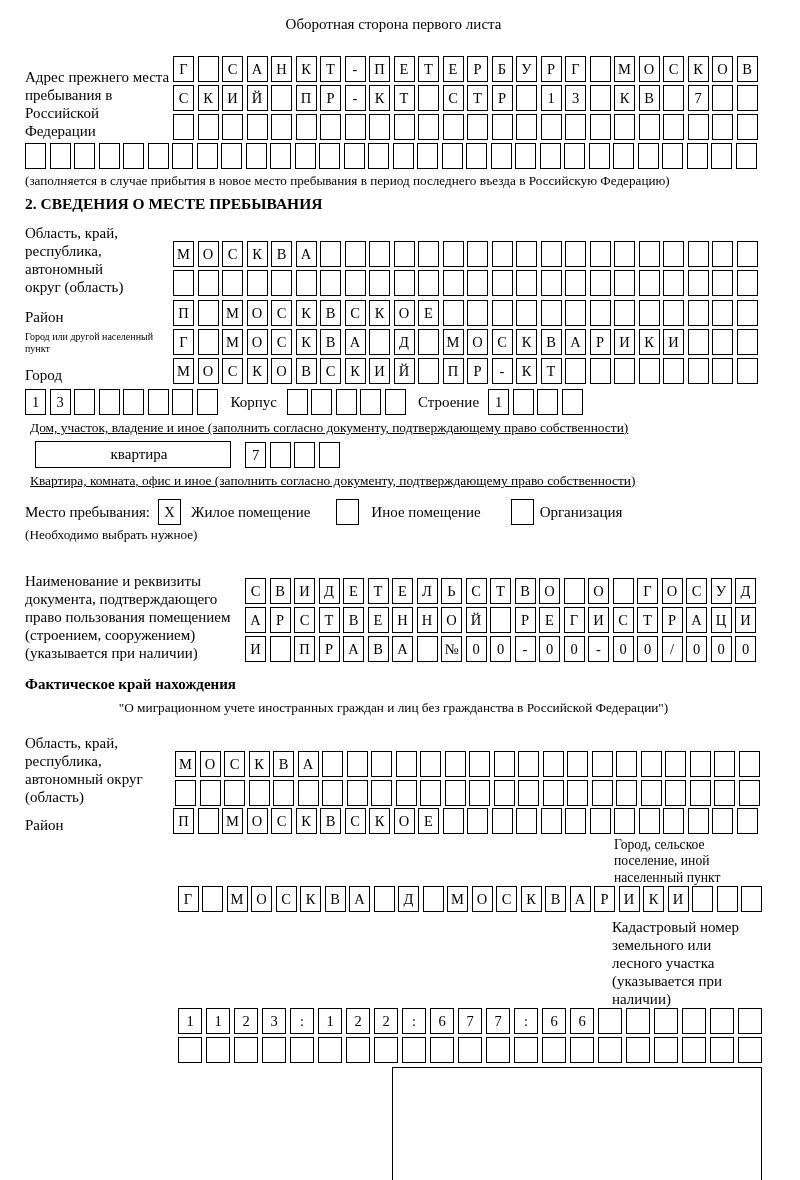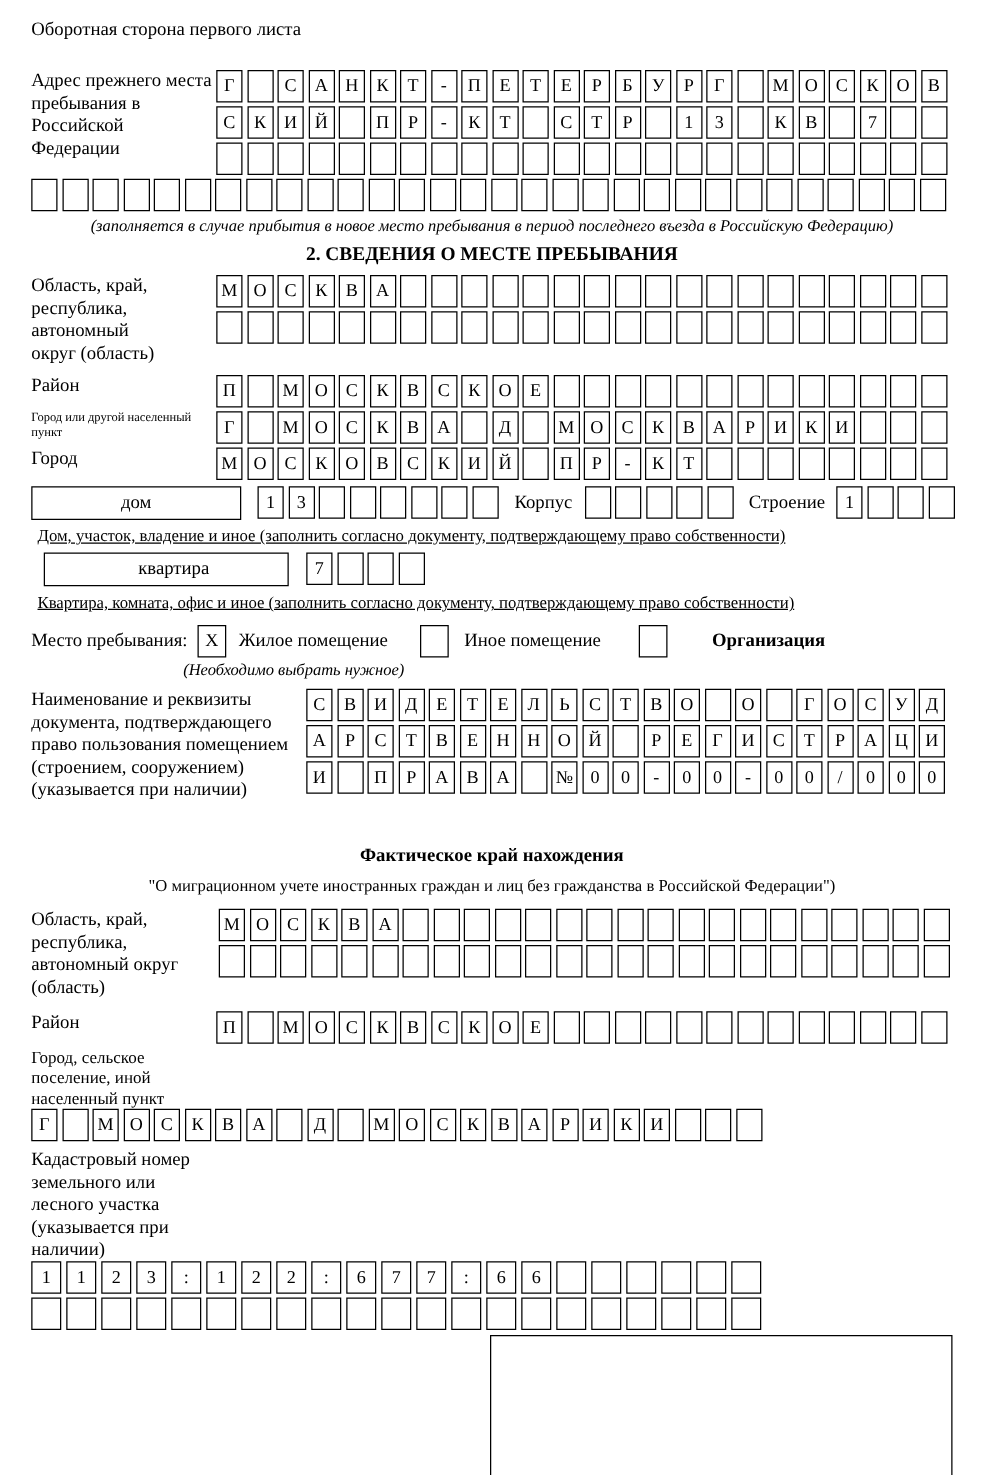--- a/index.html
+++ b/index.html
@@ -1,38 +1,38 @@
 <!DOCTYPE html>
 <html><head>
 <meta charset="utf-8">
 <style>
   html,body{margin:0;padding:0;background:#fff;}
   body{width:800px;height:1180px;overflow:hidden;color:#000;
        font-family:"Liberation Serif","DejaVu Serif",serif;}
   .page{padding:16px 38px 0 25px;box-sizing:border-box;width:800px;}
 
-  .hdr{text-align:left;font-size:15px;}
+  .hdr{text-align:center;font-size:15px;}
 
   
   .cellrow{display:flex;gap:3.5px;}
   .cell{box-sizing:border-box;flex:none;width:21px;height:26px;border:1.6px solid #000;
         display:inline-flex;align-items:center;justify-content:center;
         font-size:14.5px;line-height:1;}
   .cellrow.wide{gap:4px;}
   .cellrow.wide .cell{width:24px;}
   .rowstack{display:flex;flex-direction:column;gap:3px;}
 
-  .frow{display:flex;align-items:flex-start;}
+  .frow{display:flex;align-items:flex-end;}
   .flabel{flex:none;font-size:15px;line-height:1.2;}
   .w148{width:148px;}
   .w220{width:220px;}
 
-  .noteC{text-align:center;font-size:13.2px;margin-top:4px;font-style:italic;}
+  .noteC{text-align:left;font-size:13.2px;margin-top:4px;}
   .noteL{font-size:13.4px;margin-top:5px;margin-left:5px;text-decoration:underline;}
-  .titleB{text-align:center;font-weight:bold;font-size:15.5px;}
+  .titleB{text-align:left;font-weight:bold;font-size:15.5px;}
 
   .rectfield{box-sizing:border-box;border:1.6px solid #000;height:27px;
              display:flex;align-items:center;justify-content:center;font-size:15px;flex:none;}
   .inline-lab{font-size:15px;align-self:center;flex:none;}
 
   .cbox{box-sizing:border-box;flex:none;width:23px;height:26px;border:1.6px solid #000;
         display:inline-flex;align-items:center;justify-content:center;font-size:14.5px;}
 
   .stayrow{display:flex;align-items:center;margin-top:10px;}
 
@@ -308,21 +308,20 @@
         <span class="cell"></span>
         <span class="cell"></span>
         <span class="cell"></span>
         <span class="cell"></span>
         <span class="cell"></span>
         <span class="cell"></span>
       </div>
   </div>
 
   <div class="frow" style="margin-top:5px;">
-    <div class="rectfield" style="width:168px;margin-right:13px;">дом</div>
     <div class="cellrow">
         <span class="cell">1</span>
         <span class="cell">3</span>
         <span class="cell"></span>
         <span class="cell"></span>
         <span class="cell"></span>
         <span class="cell"></span>
         <span class="cell"></span>
         <span class="cell"></span>
       </div>
@@ -355,21 +354,21 @@
   </div>
   <div class="noteL">Квартира, комната, офис и иное (заполнить согласно документу, подтверждающему право собственности)</div>
 
   <div class="stayrow">
     <span class="inline-lab">Место пребывания:</span>
     <span class="cbox" style="margin-left:8px;">X</span>
     <span class="inline-lab" style="margin-left:10px;">Жилое помещение</span>
     <span class="cbox" style="margin-left:26px;"></span>
     <span class="inline-lab" style="margin-left:12px;">Иное помещение</span>
     <span class="cbox" style="margin-left:30px;"></span>
-    <span class="inline-lab" style="margin-left:36px;font-weight:bold;">Организация</span>
+    <span class="inline-lab" style="margin-left:6px;">Организация</span>
   </div>
   <div class="noteC" style="width:420px;margin-top:2px;">(Необходимо выбрать нужное)</div>
 
   <div class="frow" style="margin-top:7px;min-height:112px;">
     <div class="flabel w220">Наименование и реквизиты документа, подтверждающего право пользования помещением (строением, сооружением) (указывается при наличии)</div>
     <div class="rowstack">
       <div class="cellrow">
           <span class="cell">С</span>
           <span class="cell">В</span>
           <span class="cell">И</span>

